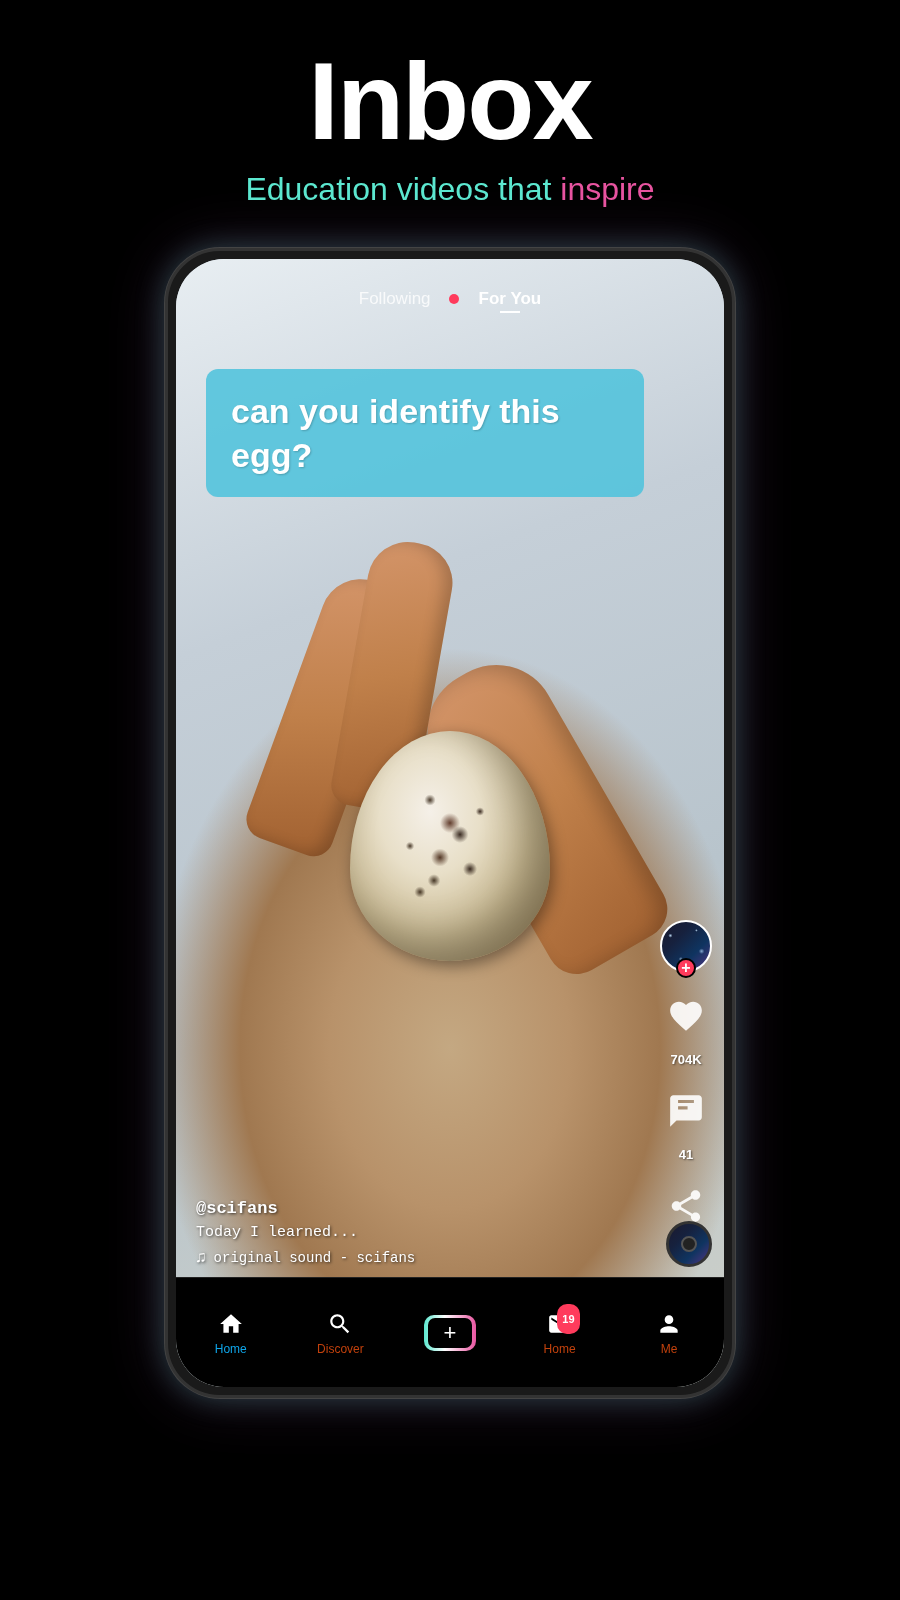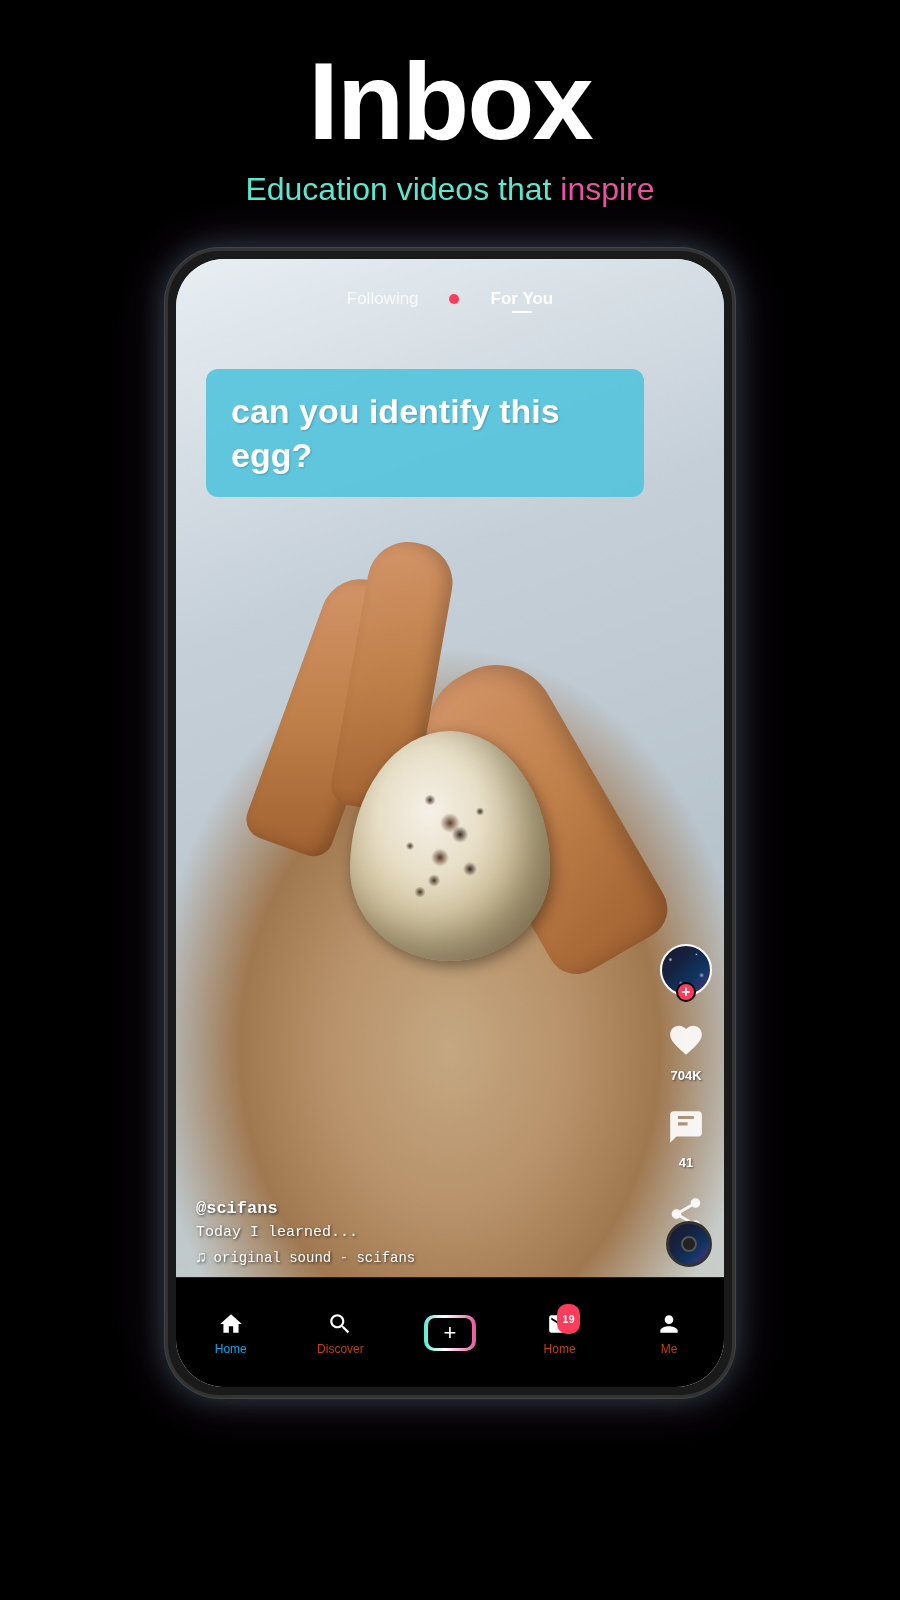--- a/index.html
+++ b/index.html
@@ -167,21 +167,21 @@
     
     .top-bar {
       position: absolute;
       top: 0;
       left: 0;
       right: 0;
       height: 70px;
       display: flex;
       align-items: center;
       justify-content: center;
-      gap: 30px;
+      gap: 18px;
       z-index: 10;
       padding-top: 10px;
     }
 
     .nav-tab {
       color: rgba(255,255,255,0.8);
       font-size: 17px;
       font-weight: 500;
       position: relative;
     }
@@ -277,21 +277,21 @@
       color: #fff;
       font-size: 16px;
       font-weight: 700;
       border: 2px solid #000;
     }
 
     .action-btn {
       display: flex;
       flex-direction: column;
       align-items: center;
-      gap: 4px;
+      gap: 12px;
     }
 
     .action-icon {
       width: 48px;
       height: 48px;
       display: flex;
       align-items: center;
       justify-content: center;
     }
 

